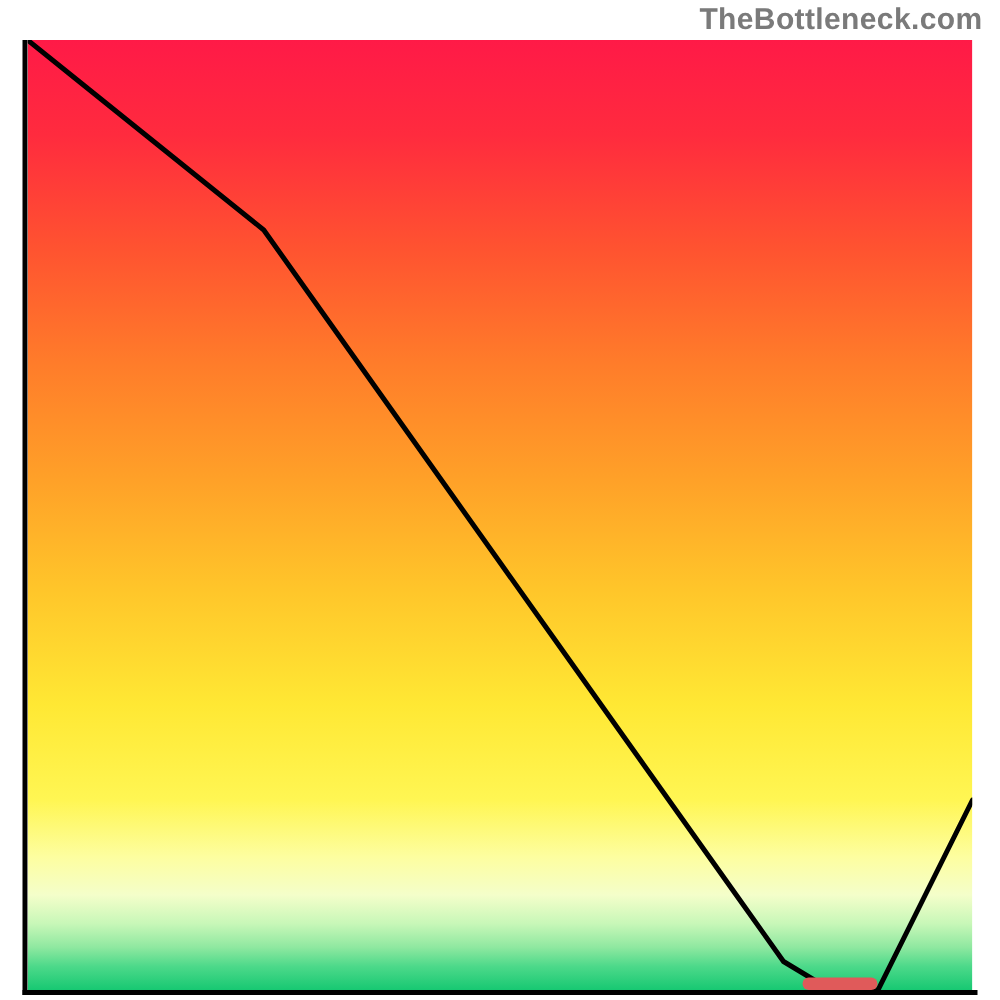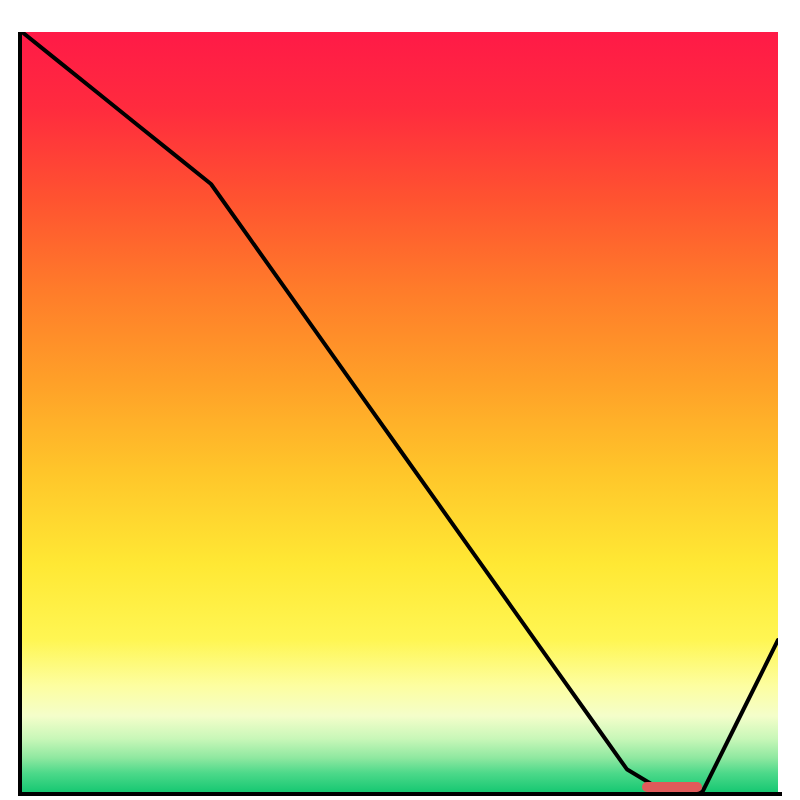--- a/index.html
+++ b/index.html
@@ -65,20 +65,21 @@
     height: 10px;
     border-radius: 5px;
     background: #e05a5a;
   }
 </style>
 </head>
 <body>
 
 <div class="wrap">
 
+  <div class="watermark">TheBottleneck.com</div>
 
   <div class="plot-frame"></div>
 
   <div class="plot-inner">
 
     <svg class="bg" viewBox="0 0 756 760" preserveAspectRatio="none">
       <defs>
         <linearGradient id="grad" x1="0" y1="0" x2="0" y2="1">
             <stop offset="0.00%" stop-color="#ff1a47"></stop>
             <stop offset="10.00%" stop-color="#ff2b3e"></stop>

